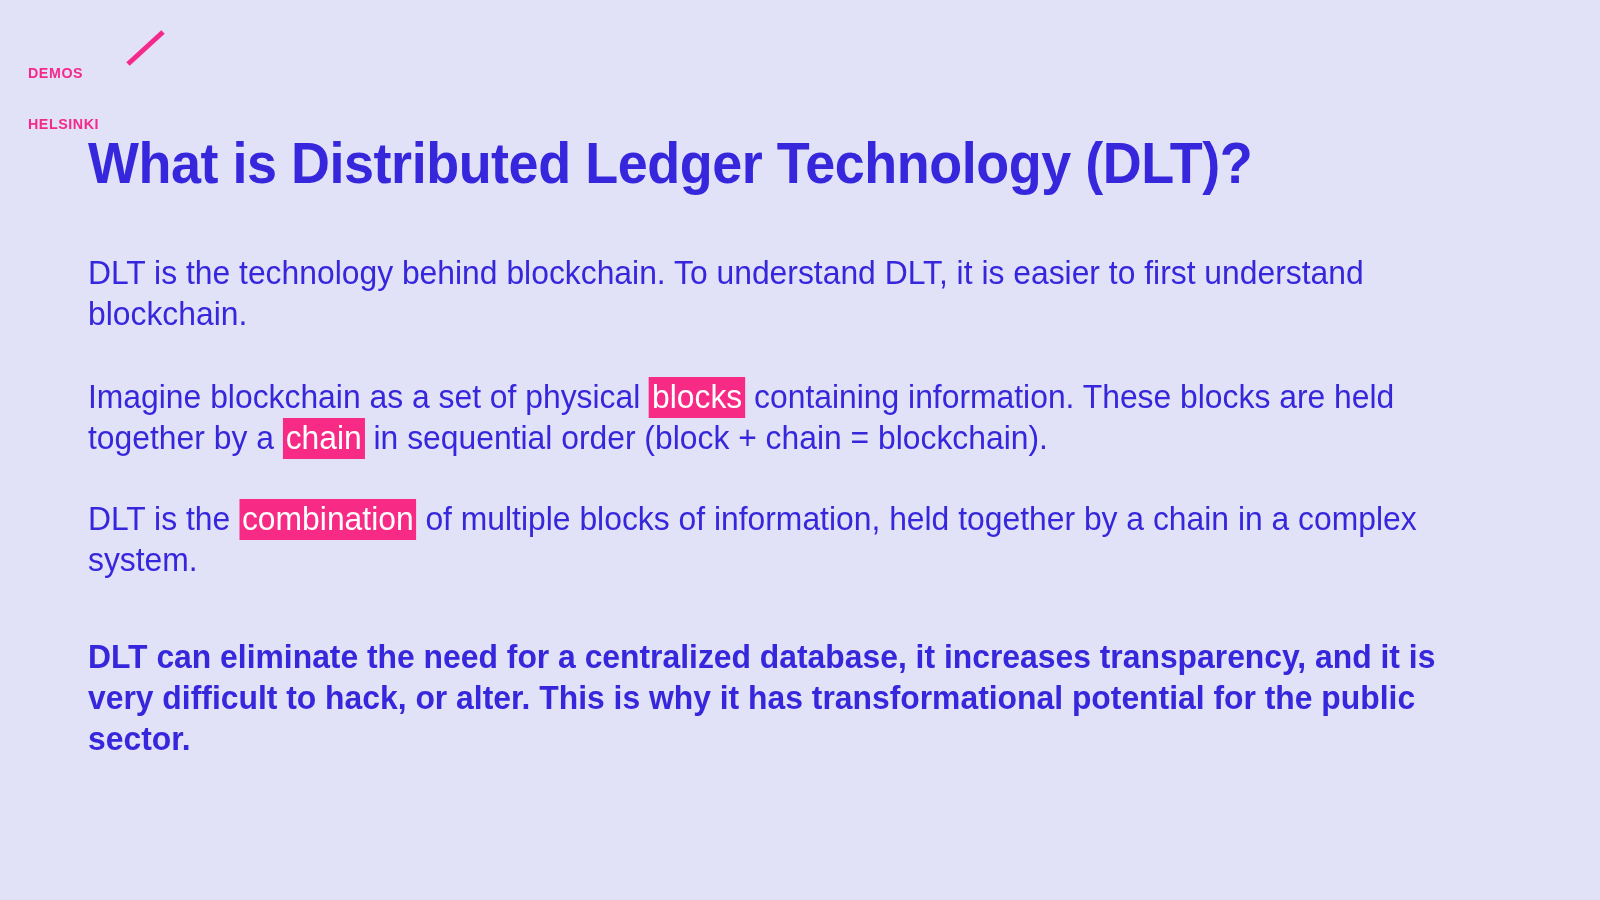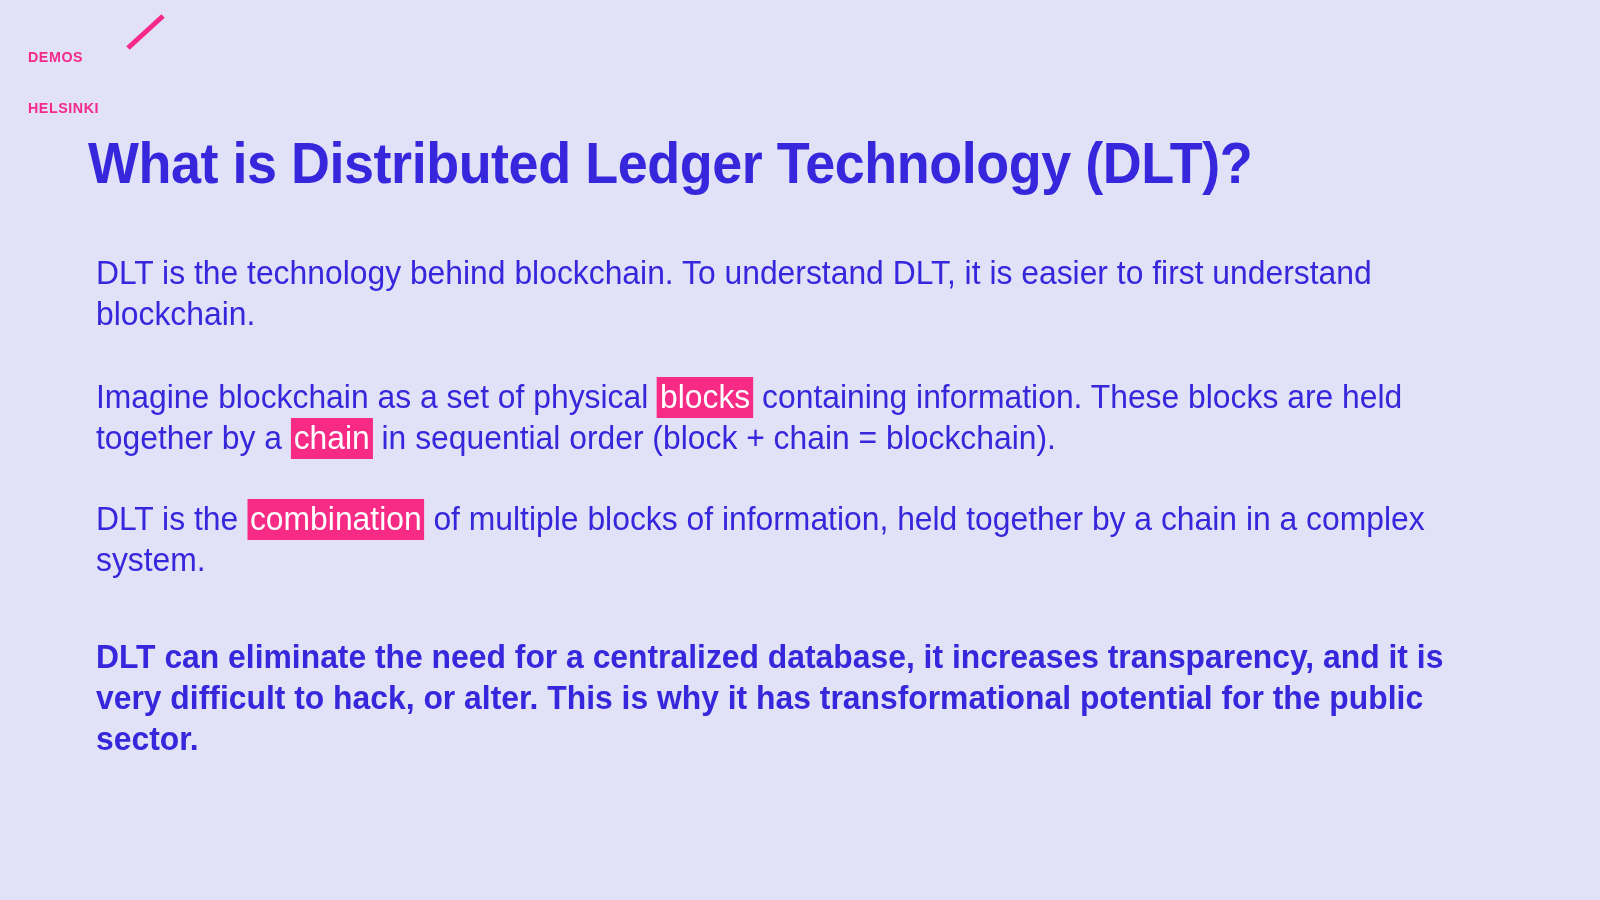--- a/index.html
+++ b/index.html
@@ -12,21 +12,21 @@
     background: #e1e1f7;
     font-family: "Liberation Sans", sans-serif;
     overflow: hidden;
     position: relative;
   }
 
   
   .logo {
     position: absolute;
     left: 28px;
-    top: 14px;
+    top: 30px;
     display: flex;
     align-items: flex-start;
     user-select: none;
   }
   .logo-text {
     font-family: "Liberation Sans", sans-serif;
     font-weight: 700;
     font-size: 15px;
     line-height: 17px;
     letter-spacing: 0.6px;
@@ -66,21 +66,21 @@
     letter-spacing: -0.5px;
     color: #3626dc;
     transform: scaleX(0.93);
     transform-origin: left center;
     white-space: nowrap;
   }
 
   .body-block {
     position: absolute;
     top: 252px;
-    left: 8px;
+    left: 0;
     width: 1420px;
   }
 
   p.para {
     margin: 0 0 38px 0;
     font-family: "Liberation Sans Narrow", "Liberation Sans", sans-serif;
     font-weight: 400;
     font-size: 33px;
     line-height: 41px;
     color: #3626dc;

